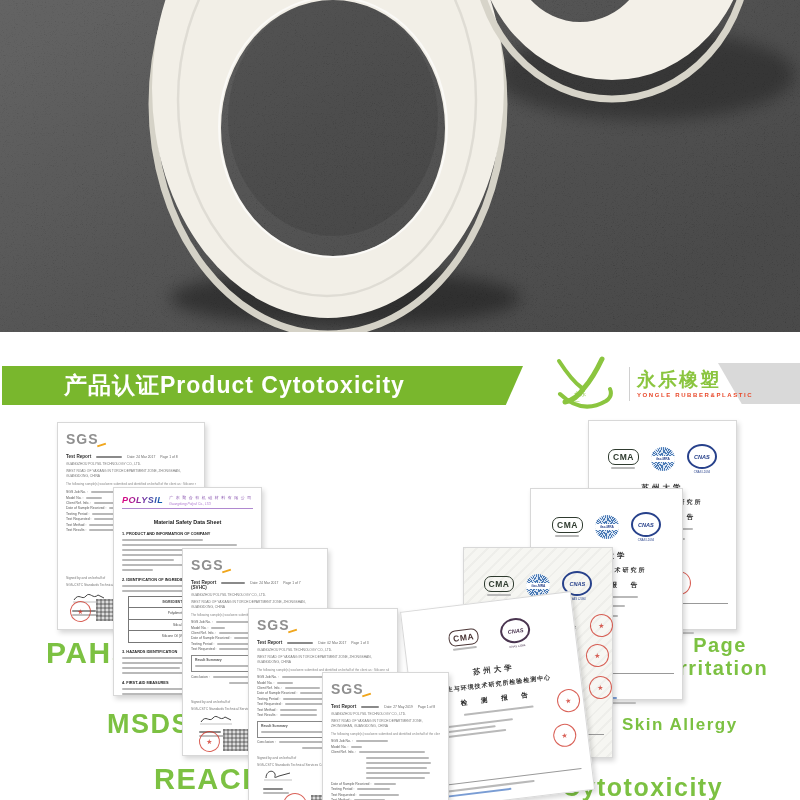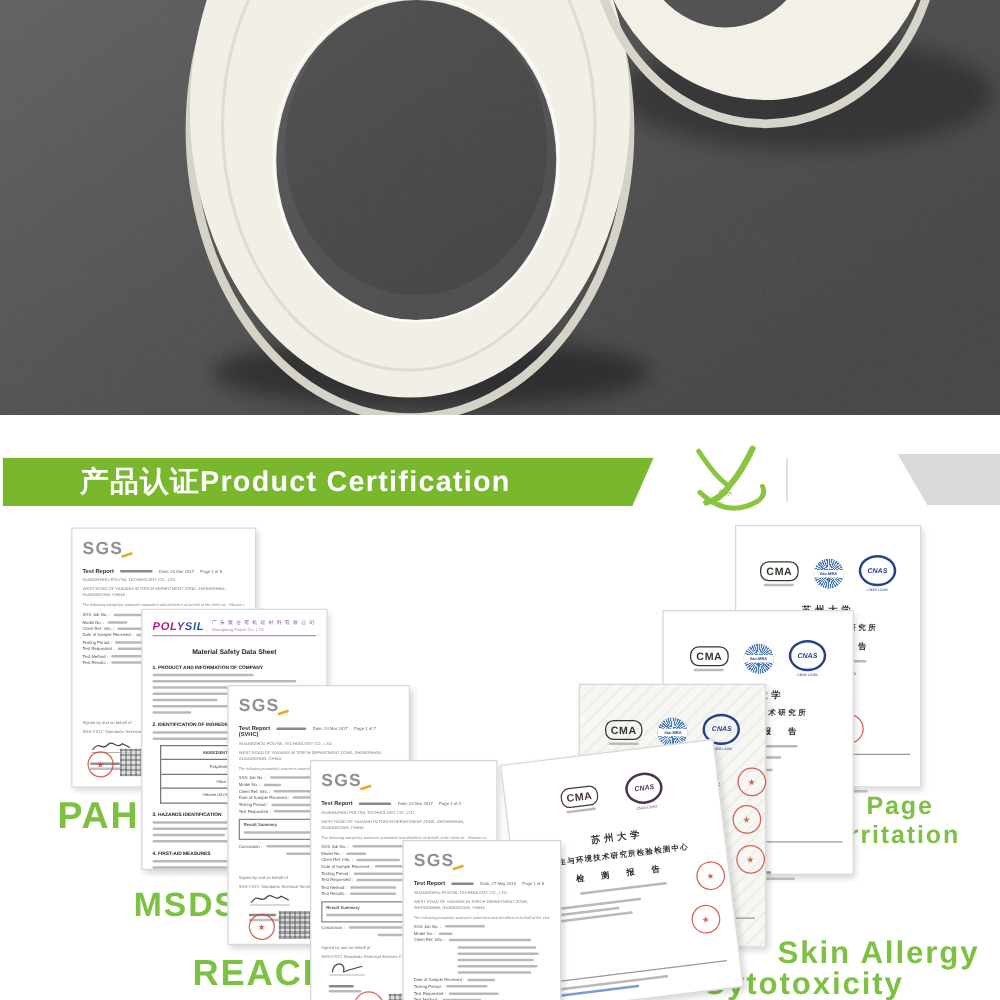--- a/index.html
+++ b/index.html
@@ -111,33 +111,37 @@
       <ellipse cx="333" cy="127" rx="114" ry="130" fill="none" stroke="#fff" stroke-opacity="0.65" stroke-width="2"></ellipse>
       <ellipse cx="333" cy="118" rx="105" ry="118" fill="#000" opacity="0.10"></ellipse>
 
       <ellipse cx="612" cy="-54" rx="137" ry="153" fill="none" stroke="#d7d4c9" stroke-width="7"></ellipse>
       <path fill-rule="evenodd" fill="#f3f0e8" d="M475,-70 a137,150 0 1,0 274,0 a137,150 0 1,0 -274,0 Z
                M508,-60 a72,82 0 1,0 144,0 a72,82 0 1,0 -144,0 Z"></path>
     </svg>
   </div>
 
   <div class="banner">
-    <span>产品认证Product Certification</span>
+    <span>产品认证Product Cytotoxicity</span>
   </div>
   <div class="grayflag"></div>
 
   <div class="brand">
     <svg width="74" height="56" viewBox="0 0 74 56">
       <path d="M11,5 Q24,25 34,32" stroke="#8bc53f" stroke-width="4" fill="none" stroke-linecap="round"></path>
       <path d="M54,3 Q45,22 36,32 Q28,44 17,46" stroke="#8bc53f" stroke-width="5" fill="none" stroke-linecap="round"></path>
       <path d="M12,38 Q34,59 58,45 Q65,40 62,33" stroke="#8bc53f" stroke-width="4" fill="none" stroke-linecap="round"></path>
       <text x="26" y="40" font-size="6" fill="#8bc53f">永乐</text>
       <text x="20" y="47" font-size="5" fill="#8bc53f">— —</text>
     </svg>
     <div class="sep"></div>
+    <div>
+      <div class="cn">永乐橡塑</div>
+      <div class="en">YONGLE RUBBER&amp;PLASTIC</div>
+    </div>
   </div>
 
   <div class="certs">
 
     <div class="doc" style="left:57px;top:12px;width:148px;height:208px;z-index:1;">
       <span class="sgslogo">SGS</span>
       <div class="rhead">
         <span class="rtitle">Test Report</span>
         <i class="bar d" style="width:26px;margin:0;"></i>
         <span class="meta">Date: 24 Mar 2017</span>
@@ -190,21 +194,21 @@
       </svg>
       <i class="bar d" style="position:absolute;left:14px;top:184px;width:24px;"></i>
       <i class="bar" style="position:absolute;left:14px;top:188px;width:30px;"></i>
       <div class="stamp" style="left:12px;top:178px;width:19px;height:19px;">
           <span class="star">★</span>
         </div>
       <div class="qr" style="left:38px;top:176px;width:40px;height:22px;"></div>
     </div>
 
     <div class="doc" style="left:113px;top:77px;width:149px;height:209px;z-index:2;">
-      <div style="display:flex;align-items:flex-end;gap:6px;">
+      <div style="display:flex;align-items:center;gap:6px;">
         <span class="polysil">POLYSIL</span>
         <div>
           <div class="msds-cn">广东聚合有机硅材料有限公司</div>
           <div class="msds-sub">Guangdong  Polysil  Co., LTD</div>
         </div>
       </div>
       <div style="border-top:0.5px solid #b089d0;margin-top:2px;"></div>
       <div class="msds-title">Material Safety Data Sheet</div>
       <div class="sec">1. PRODUCT AND INFORMATION OF COMPANY</div>
       <i class="bar" style="width:62%"></i>
@@ -544,16 +548,16 @@
       </div>
     </div>
 
     <div class="tag" style="left:46px;top:226px;font-size:30px;">PAHs</div>
     <div class="tag" style="left:107px;top:299px;font-size:27px;">MSDS</div>
     <div class="tag" style="left:154px;top:353px;font-size:29px;">REACH</div>
     <div class="tag" style="left:672px;top:224px;font-size:20px;text-align:center;line-height:23px;">
       <span style="display:block;">Page</span>
       <span style="display:block;">Irritation</span>
     </div>
-    <div class="tag" style="left:622px;top:305px;font-size:25px;margin-top:33px;">Skin Allergy</div>
+    <div class="tag" style="left:622px;top:305px;font-size:17px;">Skin Allergy</div>
     <div class="tag" style="left:562px;top:363px;font-size:25px;">Cytotoxicity</div>
   </div>
 </div>
 
 </body></html>

